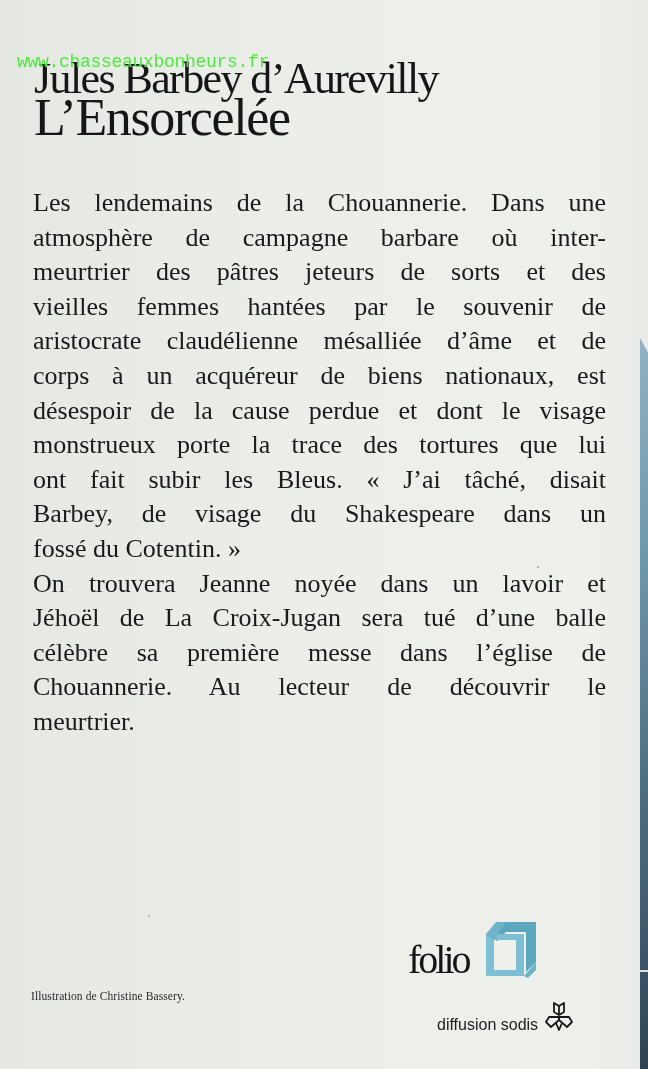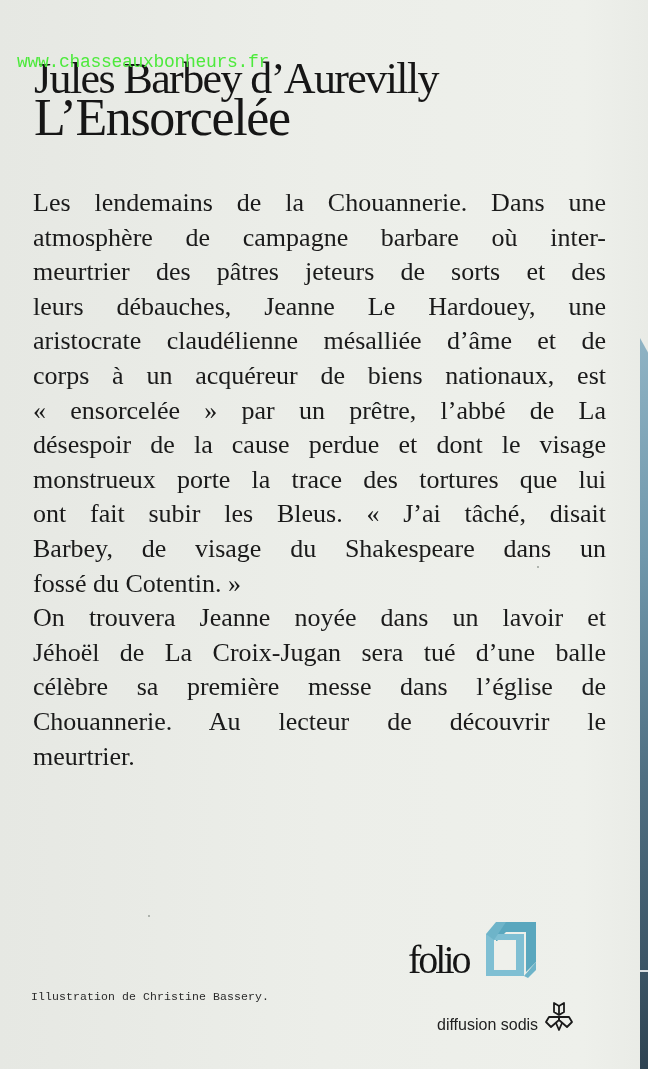--- a/index.html
+++ b/index.html
@@ -86,21 +86,21 @@
       white-space: nowrap;
       height: 34.6px;
     }
     .blurb .line.last {
       text-align-last: left;
     }
     .credit {
       position: absolute;
       left: 31px;
       top: 990px;
-      font-family: Liberation Mono, monospace;
+      font-family: Liberation Serif, serif;
       font-size: 11.5px;
       color: #2a2a2a;
       letter-spacing: 0.1px;
       white-space: nowrap;
     }
     .folio-logo {
       position: absolute;
       left: 408px;
       top: 922px;
       width: 132px;
@@ -158,24 +158,23 @@
 
   <div class="watermark">www.chasseauxbonheurs.fr</div>
 
   <div class="author">Jules Barbey d’Aurevilly</div>
   <div class="title">L’Ensorcelée</div>
 
   <div class="blurb">
     <span class="line">Les lendemains de la Chouannerie. Dans une</span>
     <span class="line">atmosphère de campagne barbare où inter-</span>
     <span class="line">meurtrier des pâtres jeteurs de sorts et des</span>
-    <span class="line">leurs débauches, Jeanne Le Hardouey, une</span>
+    <span class="line">vieilles femmes hantées par le souvenir de</span>
     <span class="line">aristocrate claudélienne mésalliée d’âme et de</span>
     <span class="line">corps à un acquéreur de biens nationaux, est</span>
-    <span class="line">« ensorcelée » par un prêtre, l’abbé de La</span>
     <span class="line">désespoir de la cause perdue et dont le visage</span>
     <span class="line">monstrueux porte la trace des tortures que lui</span>
     <span class="line">ont fait subir les Bleus. « J’ai tâché, disait</span>
     <span class="line">Barbey, de visage du Shakespeare dans un</span>
     <span class="line last">fossé du Cotentin. »</span>
     <span class="line">On trouvera Jeanne noyée dans un lavoir et</span>
     <span class="line">Jéhoël de La Croix-Jugan sera tué d’une balle</span>
     <span class="line">célèbre sa première messe dans l’église de</span>
     <span class="line">Chouannerie. Au lecteur de découvrir le</span>
     <span class="line last">meurtrier.</span>

